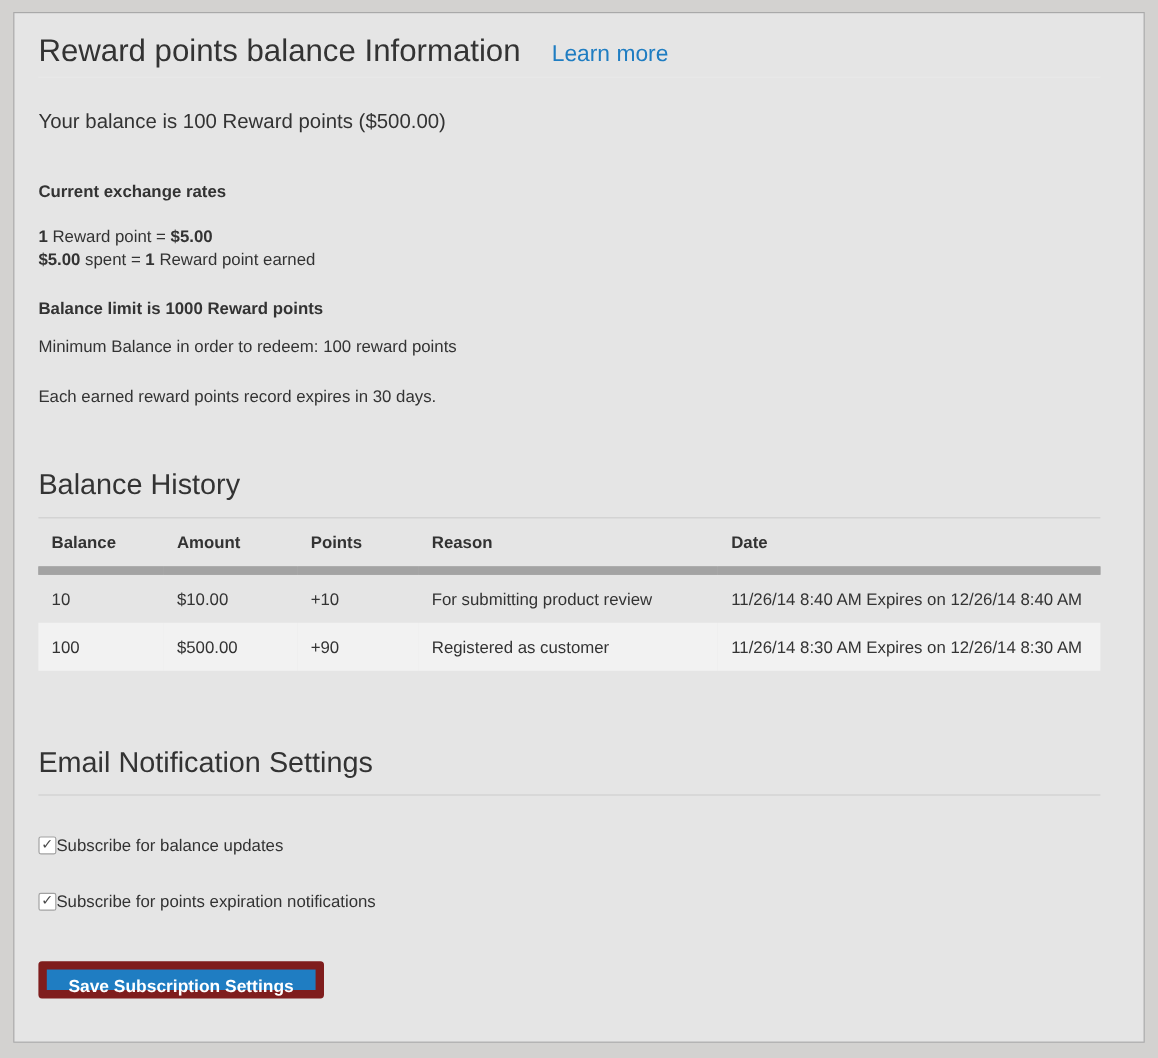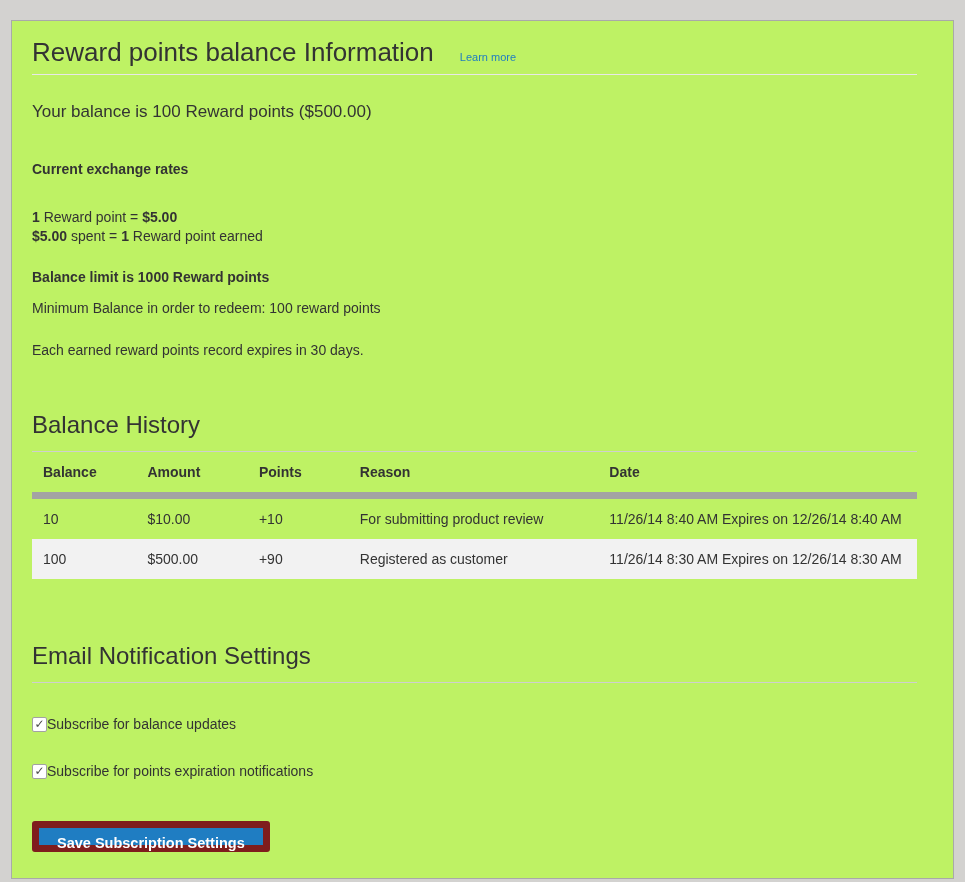--- a/index.html
+++ b/index.html
@@ -5,61 +5,61 @@
   * { box-sizing: border-box; margin: 0; padding: 0; }
   html, body { width: 965px; height: 882px; }
   body {
     background: #d3d2d0;
     font-family: "Liberation Sans", "DejaVu Sans", sans-serif;
     color: #333;
     overflow: hidden;
   }
   .card {
     position: absolute;
-    left: 11px; top: 20px;
+    left: 11px; top: 10px;
     width: 943px; height: 859px;
-    background: #bef264;
+    background: #e5e5e5;
     border: 1px solid #a9a9a9;
     padding: 12px 36px 20px 20px;
     overflow: hidden;
   }
   
   .title-row {
     display: flex;
     align-items: baseline;
     gap: 26px;
     padding: 4px 0 7px 0;
     border-bottom: 1px solid #e8e8e8;
   }
   h1.page-title {
     font-size: 26px;
     font-weight: 300;
     line-height: 30px;
     color: #333;
     letter-spacing: 0;
   }
   a.learn-more {
-    font-size: 11px;
+    font-size: 19px;
     color: #1f7dc2;
     text-decoration: none;
     cursor: pointer;
     text-align: center;
   }
   
   .balance-summary {
     margin-top: 26px;
     font-size: 17px;
     line-height: 22px;
     color: #333;
   }
   
   .info p { font-size: 14px; line-height: 19px; color: #333; }
   .info .b { font-weight: bold; }
   .exchange-heading { margin-top: 37px; font-weight: bold; }
-  .rate-lines { margin-top: 29px; }
+  .rate-lines { margin-top: 19px; }
   .limit-line { margin-top: 22px; font-weight: bold; }
   .min-line { margin-top: 12px; }
   .expiry-line { margin-top: 23px; font-weight: normal; }
   .expiry-note { margin-top: 10px; }
   
   h2.section-title {
     font-size: 24px;
     font-weight: 300;
     line-height: 30px;
     color: #333;

